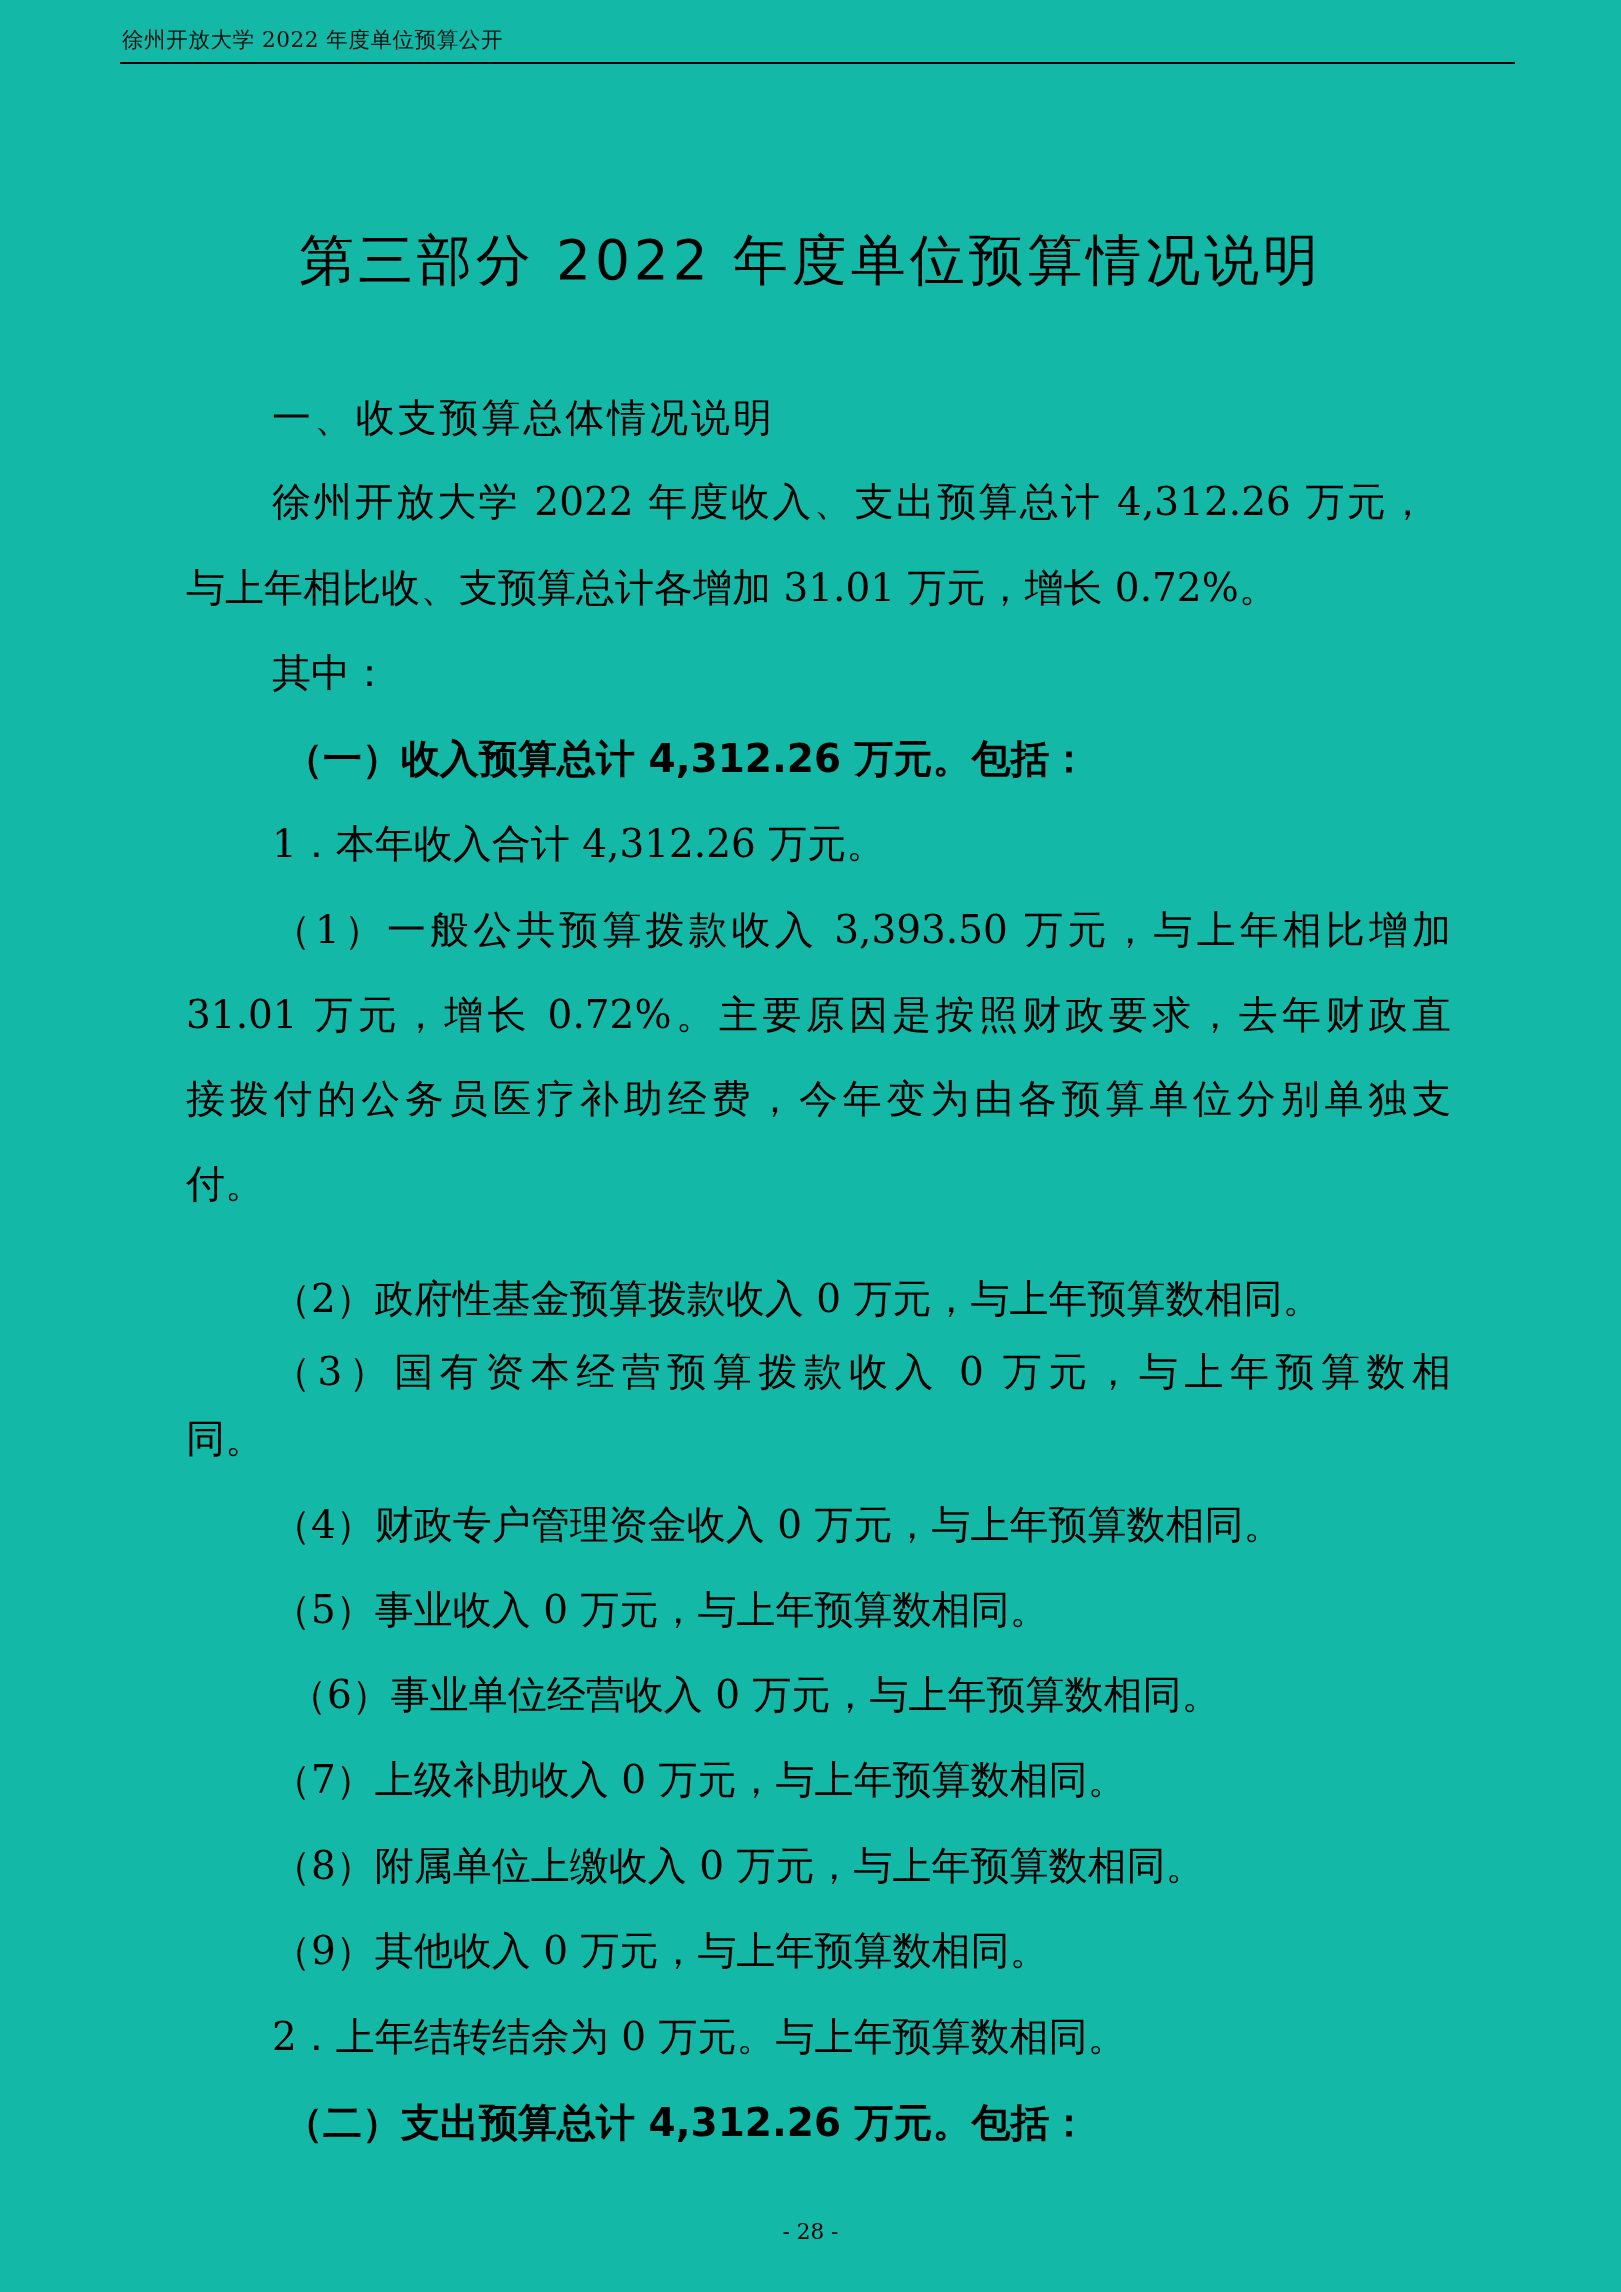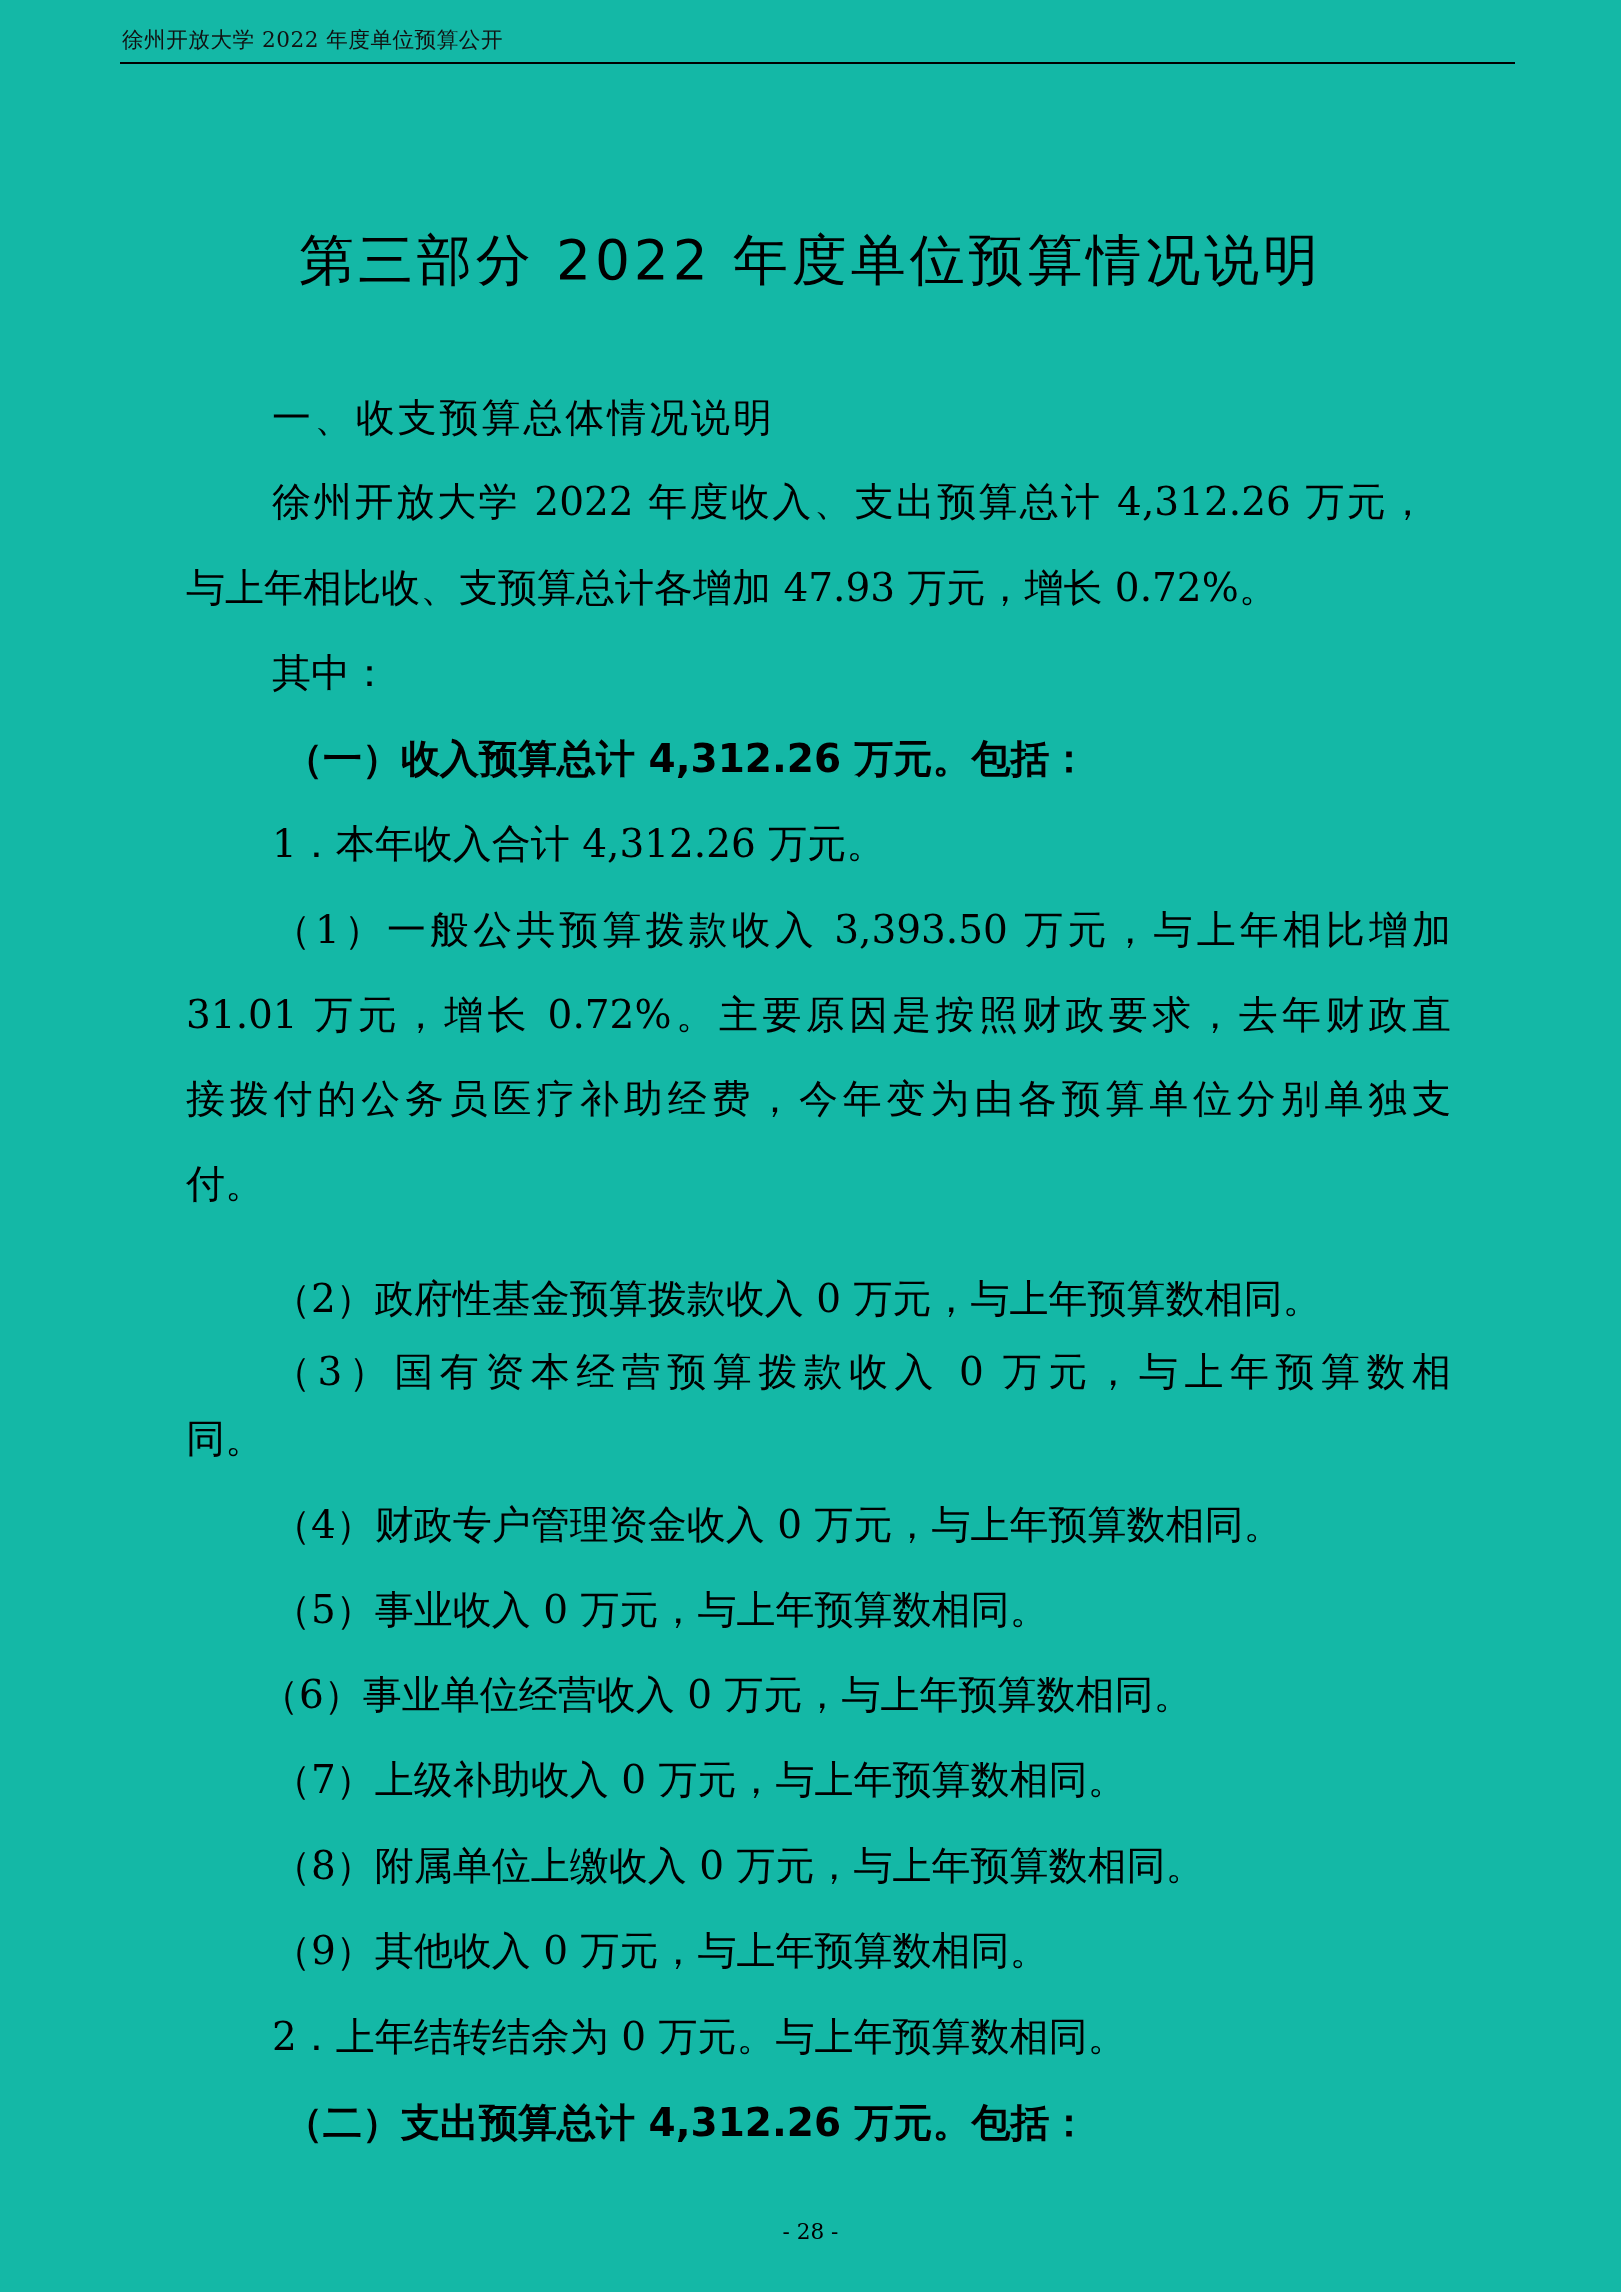--- a/index.html
+++ b/index.html
@@ -20,41 +20,41 @@
 <div class="page">
 
   <div class="running-header">徐州开放大学 2022 年度单位预算公开</div>
   <div class="header-rule"></div>
 
   <div class="title">第三部分  2022 年度单位预算情况说明</div>
 
   <div class="line heading" style="left:272px; top:393px;">一、收支预算总体情况说明</div>
 
   <div class="line just" style="left:272px; top:477px; width:1155px;">徐州开放大学 2022 年度收入、支出预算总计 4,312.26 万元，</div>
-  <div class="line" style="left:186px; top:563px;">与上年相比收、支预算总计各增加 47.93 万元，增长 0.72%。</div>
+  <div class="line" style="left:186px; top:563px;">与上年相比收、支预算总计各增加 31.01 万元，增长 0.72%。</div>
 
   <div class="line" style="left:272px; top:648px;">其中：</div>
 
   <div class="line bold" style="left:284px; top:734px;">（一）收入预算总计 4,312.26 万元。包括：</div>
 
   <div class="line" style="left:272px; top:819px;">1．本年收入合计 4,312.26 万元。</div>
 
   <div class="line just" style="left:272px; top:905px; width:1179px;">（1）一般公共预算拨款收入 3,393.50 万元，与上年相比增加</div>
   <div class="line just" style="left:186px; top:990px; width:1265px;">31.01 万元，增长 0.72%。主要原因是按照财政要求，去年财政直</div>
   <div class="line just" style="left:186px; top:1074px; width:1265px;">接拨付的公务员医疗补助经费，今年变为由各预算单位分别单独支</div>
   <div class="line" style="left:186px; top:1159px;">付。</div>
 
   <div class="line" style="left:272px; top:1274px;">（2）政府性基金预算拨款收入 0 万元，与上年预算数相同。</div>
 
   <div class="line just" style="left:272px; top:1329px; width:1179px;margin-top:18px;">（3）国有资本经营预算拨款收入 0 万元，与上年预算数相</div>
   <div class="line" style="left:186px; top:1414px;">同。</div>
 
   <div class="line" style="left:272px; top:1500px;">（4）财政专户管理资金收入 0 万元，与上年预算数相同。</div>
   <div class="line" style="left:272px; top:1585px;">（5）事业收入 0 万元，与上年预算数相同。</div>
-  <div class="line" style="left:260px; top:1670px;">（6）事业单位经营收入 0 万元，与上年预算数相同。</div>
+  <div class="line" style="left:288px; top:1670px;">（6）事业单位经营收入 0 万元，与上年预算数相同。</div>
   <div class="line" style="left:272px; top:1755px;">（7）上级补助收入 0 万元，与上年预算数相同。</div>
   <div class="line" style="left:272px; top:1841px;">（8）附属单位上缴收入 0 万元，与上年预算数相同。</div>
   <div class="line" style="left:272px; top:1926px;">（9）其他收入 0 万元，与上年预算数相同。</div>
 
   <div class="line" style="left:272px; top:2012px;">2．上年结转结余为 0 万元。与上年预算数相同。</div>
 
   <div class="line bold" style="left:284px; top:2098px;">（二）支出预算总计 4,312.26 万元。包括：</div>
 
   <div class="page-number">- 28 -</div>
 </div>

